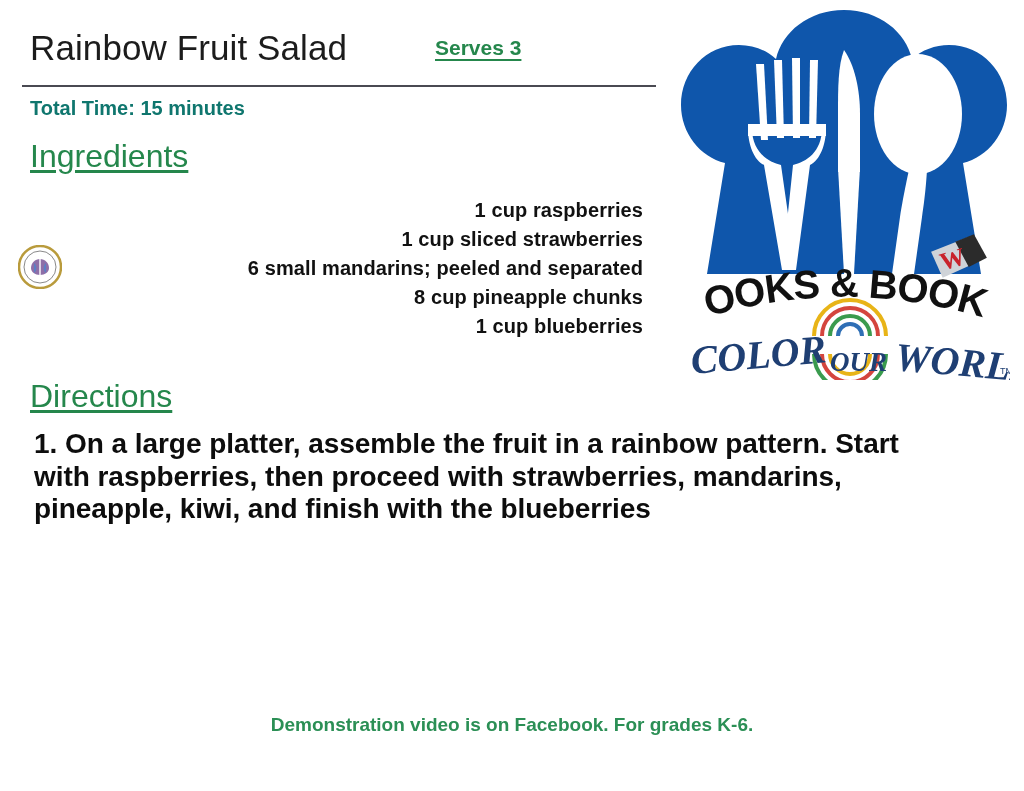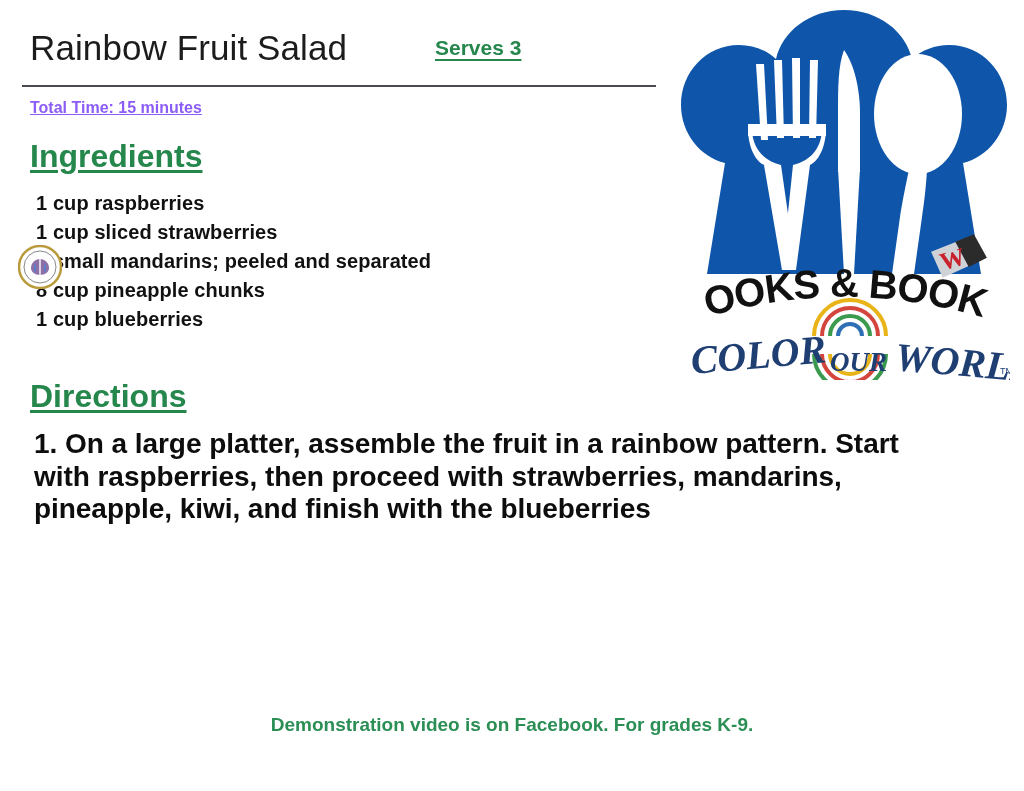--- a/index.html
+++ b/index.html
@@ -28,41 +28,41 @@
     color:#25874c;text-decoration:underline;
     text-underline-offset:4px;text-decoration-thickness:2px;
     white-space:nowrap;
   }
   .title-rule{
     position:absolute;left:22px;top:85px;width:634px;height:2px;
     background:#4a4a52;
   }
   .total-time{
     position:absolute;left:30px;top:95px;
-    font-size:16px;line-height:26px;font-weight:700;
-    color:#8b5cf6;white-space:nowrap;text-decoration:underline;
+    font-size:20px;line-height:26px;font-weight:700;
+    color:#0f766e;white-space:nowrap;
   }
 
   
   .section-h{
     position:absolute;
-    font-size:32px;line-height:40px;font-weight:700;
+    font-size:32px;line-height:40px;font-weight:400;
     color:#25874c;
     text-decoration:underline;
     text-underline-offset:3px;
     text-decoration-thickness:3px;
     white-space:nowrap;
   }
   #ingredients-heading{left:30px;top:136px;}
   #directions-heading{left:30px;top:376px;}
 
   
   .ingredients-list{
     position:absolute;left:36px;top:189px;width:600px;
-    margin:0;padding:0;list-style:none;
+    margin:7px;padding:0;list-style:none;text-align:right;
   }
   .ingredients-list li{
     font-size:20px;line-height:29px;font-weight:600;
     color:#111111;letter-spacing:.1px;white-space:nowrap;
   }
 
   
   .directions-body{
     position:absolute;left:34px;top:428px;width:880px;
     font-size:28px;line-height:32.5px;font-weight:700;
@@ -108,21 +108,21 @@
     <li>6 small mandarins; peeled and separated</li>
     <li>8 cup pineapple chunks</li>
     <li>1 cup blueberries</li>
   </ul>
 
   <div class="section-h" id="directions-heading">Directions</div>
 
   <div class="directions-body">1. On a large platter, assemble the fruit in a rainbow pattern. Start with raspberries, then proceed with strawberries, mandarins, pineapple, kiwi, and finish with the blueberries</div>
 
   <div class="footer">
-    <div>Demonstration video is on Facebook.  For grades K-9.</div>
+    <div>Demonstration video is on Facebook.  For grades K-6.</div>
   </div>
 
   <div class="logo">
     <svg viewBox="0 0 332 378" xmlns="http://www.w3.org/2000/svg">
       <defs>
 
         <path id="hatshape" d="
           M 166 8
           C 200 8 226 28 233 54
           C 243 46 256 42 270 42

